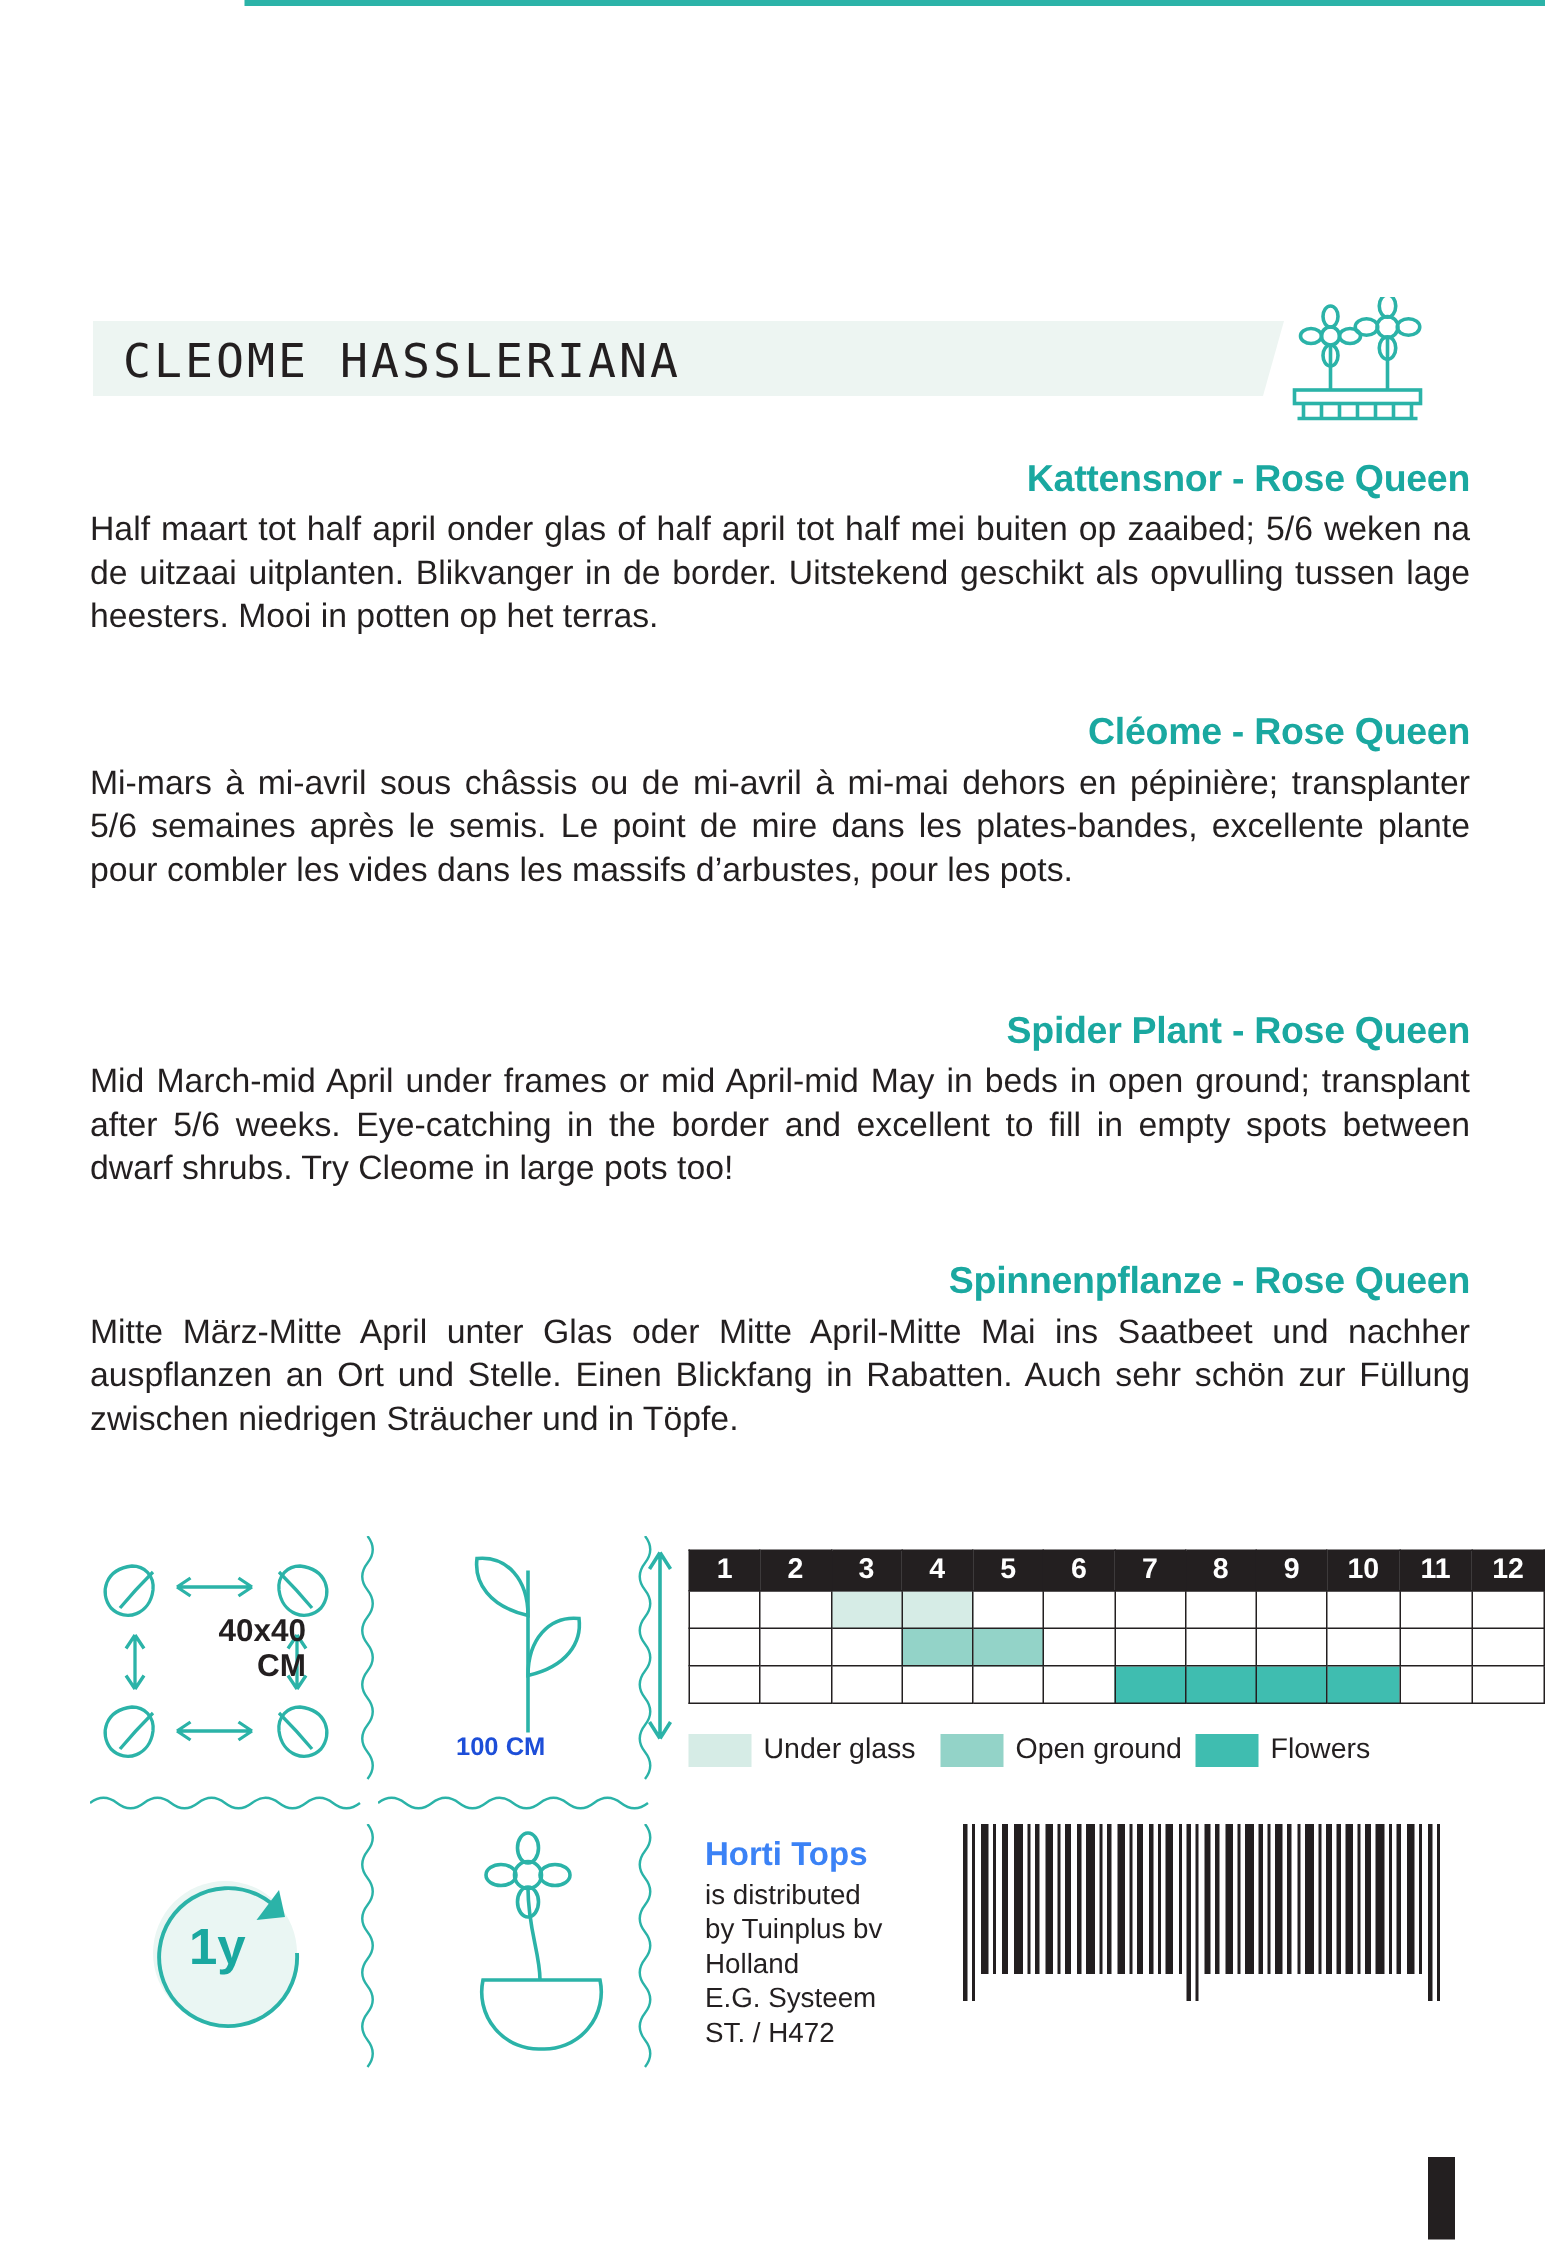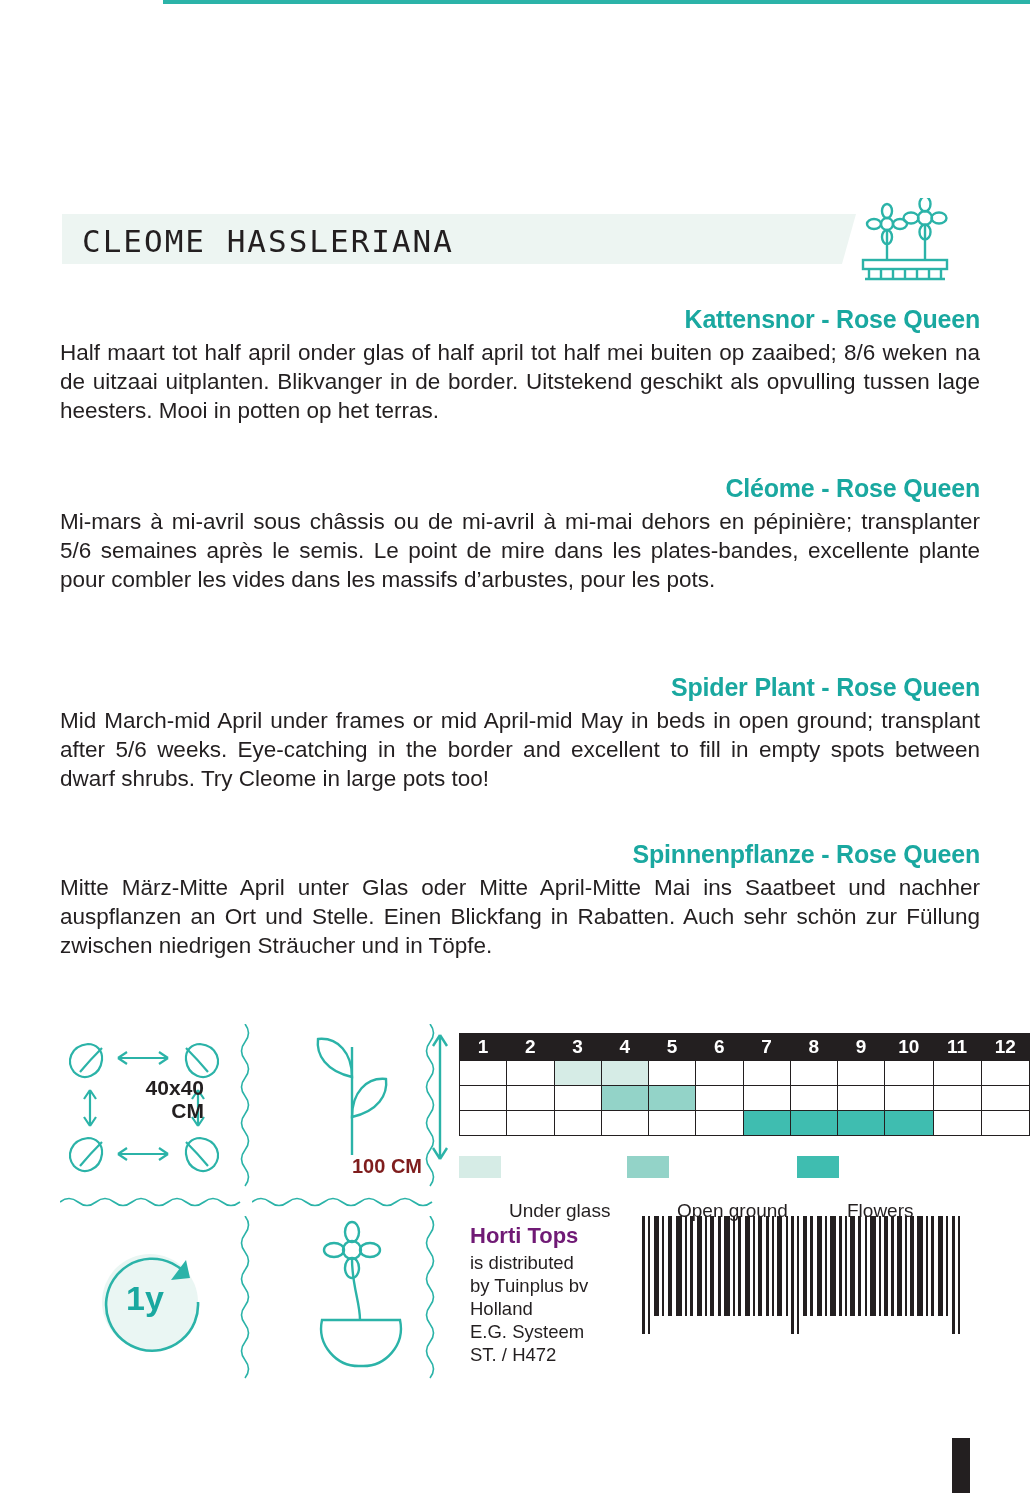--- a/index.html
+++ b/index.html
@@ -110,24 +110,23 @@
     position: absolute;
     text-align: center;
     font-size: 21px;
     font-weight: bold;
     color: #231f20;
     line-height: 23px;
     width: 120px;
   }
   .height-label {
     position: absolute;
-    font-size: 20px;
+    font-size: 17px;
     font-weight: bold;
-    color: #7f1d1d;
-    margin-left: 48px;
+    color: #1d4ed8;
   }
   .year-label {
     position: absolute;
     font-size: 34px;
     font-weight: bold;
     color: #1aa8a0;
   }
 
   
   .calendar { position: absolute; left: 459px; top: 1033px; }
@@ -145,26 +144,26 @@
     font-size: 19px;
     font-weight: bold;
     height: 26px;
     border: 1px solid #231f20;
   }
   .c-glass { background: #d6ece6; }
   .c-open  { background: #93d3c8; }
   .c-flow  { background: #3fbdb0; }
 
   .legend { position: absolute; left: 459px; top: 1156px; width: 500px; height: 26px; }
-  .legend-item { position: absolute; font-size: 19px; color: #231f20; margin-top: 44px; }
+  .legend-item { position: absolute; font-size: 19px; color: #231f20; }
   .legend-swatch { position: absolute; width: 42px; height: 22px; }
 
   
   .brand { position: absolute; left: 470px; top: 1223px; width: 200px; }
-  .brand-name { font-size: 22px; font-weight: bold; color: #701a75; margin: 0 0 2px 0; }
+  .brand-name { font-size: 22px; font-weight: bold; color: #3b82f6; margin: 0 0 2px 0; }
   .brand-line { font-size: 18.5px; line-height: 23px; color: #231f20; }
 
   .barcode-area { position: absolute; left: 640px; top: 1216px; width: 330px; height: 160px; }
   .barcode-digits {
     position: absolute;
     left: 0px; top: 116px;
     width: 330px;
     text-align: center;
     font-size: 32px;
     letter-spacing: 3px;
@@ -209,21 +208,21 @@
         <path d="M70 27 V62"></path>
         <rect x="8" y="62" width="84" height="9"></rect>
         <path d="M14 71 v10 M26 71 v10 M38 71 v10 M50 71 v10 M62 71 v10 M74 71 v10 M86 71 v10"></path>
         <path d="M10 81 h80"></path>
       </g>
     </svg>
   </div>
 
   <div class="block" id="block-nl">
     <h2>Kattensnor - Rose Queen</h2>
-    <p>Half maart tot half april onder glas of half april tot half mei buiten op zaaibed; 8/6 weken na de uitzaai uitplanten. Blikvanger in de border. Uitstekend geschikt  als opvulling tussen lage heesters. Mooi in potten op het terras.</p>
+    <p>Half maart tot half april onder glas of half april tot half mei buiten op zaaibed; 5/6 weken na de uitzaai uitplanten. Blikvanger in de border. Uitstekend geschikt  als opvulling tussen lage heesters. Mooi in potten op het terras.</p>
   </div>
 
   <div class="block" id="block-fr">
     <h2>Cléome - Rose Queen</h2>
     <p>Mi-mars à mi-avril sous châssis ou de mi-avril à mi-mai dehors en pépinière; transplanter 5/6 semaines après le semis. Le point de mire dans les plates-bandes, excellente plante pour combler les vides dans les massifs d’arbustes, pour les pots.</p>
   </div>
 
   <div class="block" id="block-en">
     <h2>Spider Plant - Rose Queen</h2>
     <p>Mid March-mid April under frames or mid April-mid May in beds in open ground; transplant after 5/6 weeks. Eye-catching in the border and excellent to fill in empty spots between dwarf shrubs. Try Cleome in large pots too!</p>

